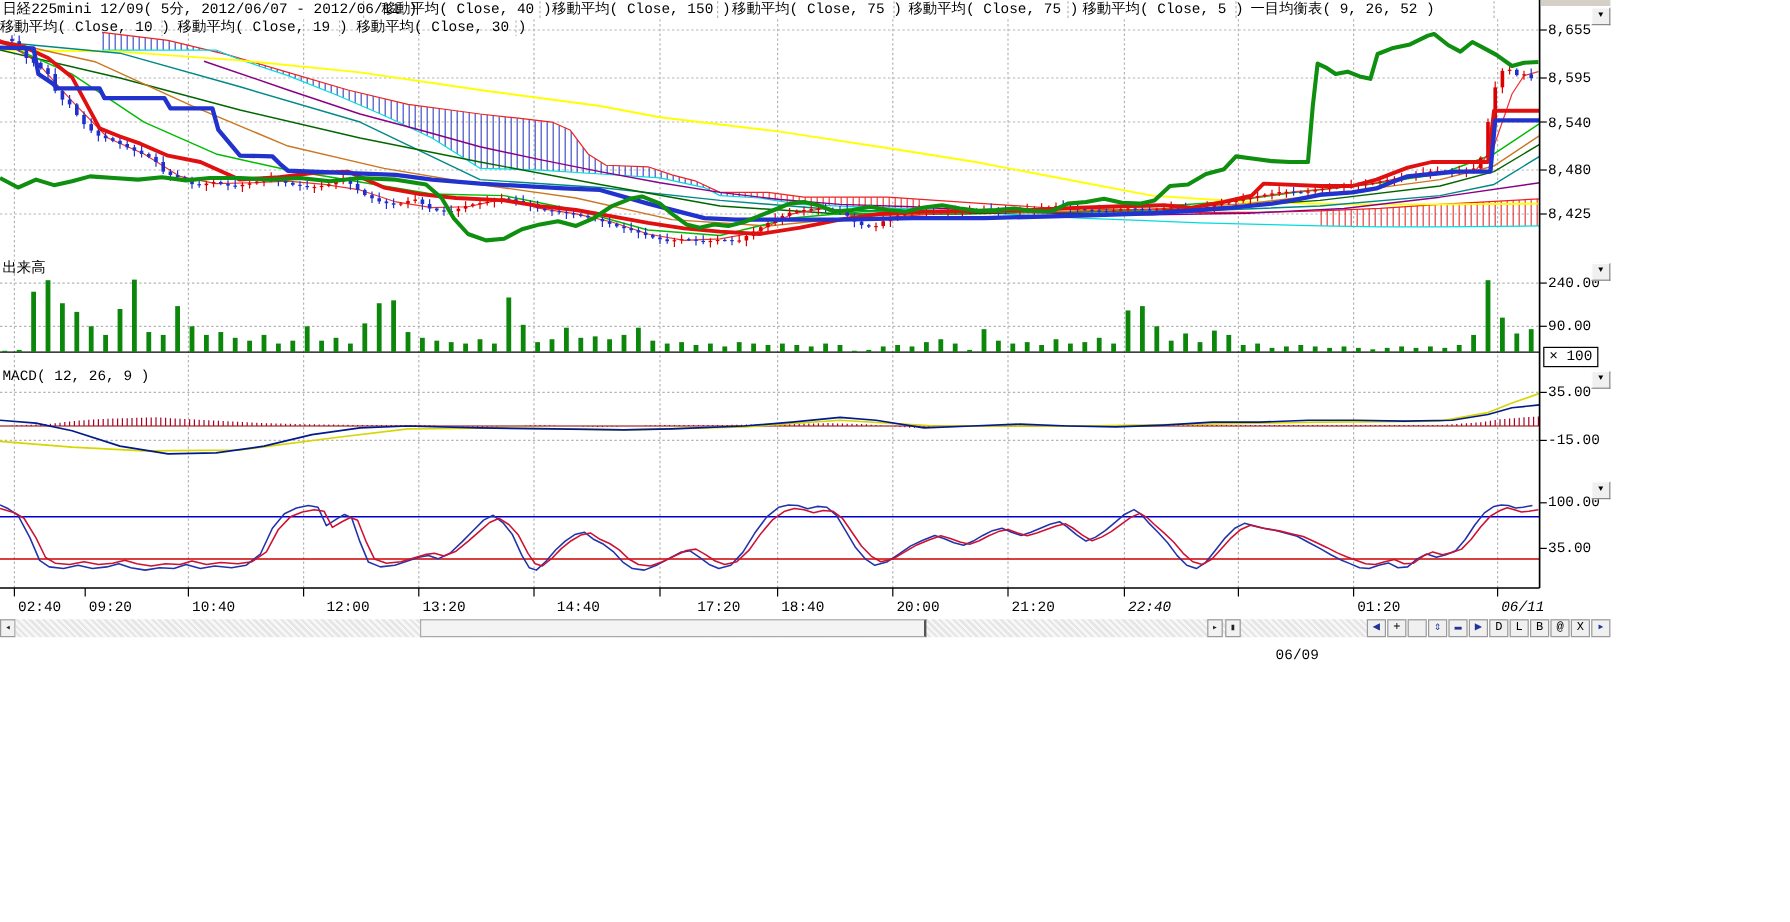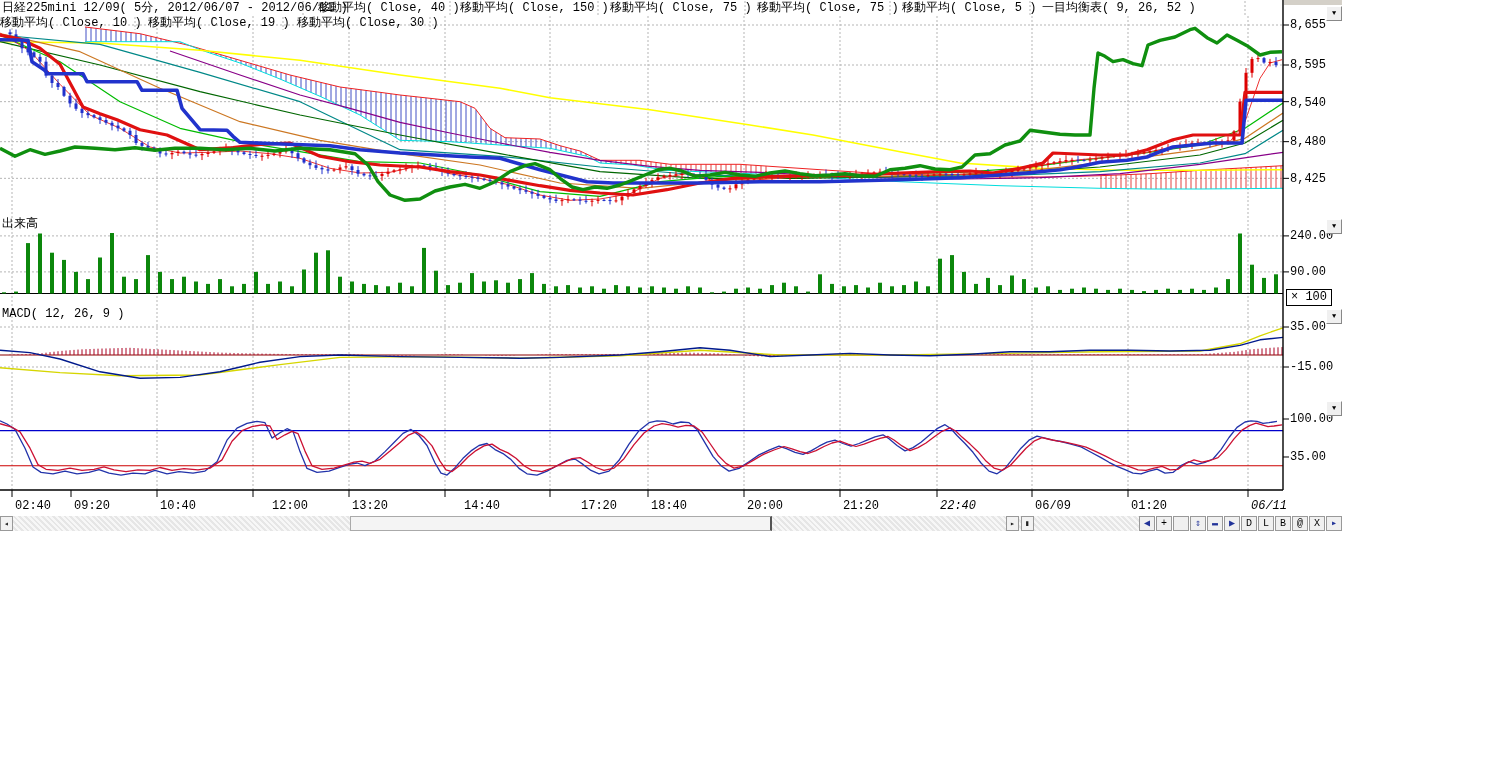--- a/index.html
+++ b/index.html
@@ -1163,21 +1163,21 @@
       <span class="xlabel" style="left: 74px;">09:20</span>
       <span class="xlabel" style="left: 160px;">10:40</span>
       <span class="xlabel" style="left: 272px;">12:00</span>
       <span class="xlabel" style="left: 352px;">13:20</span>
       <span class="xlabel" style="left: 464px;">14:40</span>
       <span class="xlabel" style="left: 553px; margin-left: 28px;">17:20</span>
       <span class="xlabel" style="left: 651px;">18:40</span>
       <span class="xlabel" style="left: 747px;">20:00</span>
       <span class="xlabel" style="left: 843px;">21:20</span>
       <span class="xlabel" style="left: 940px; font-style: italic;">22:40</span>
-      <span class="xlabel" style="left: 1035px;">06/09</span>
+      <span class="xlabel" style="left: 1063px; margin-top: 40px;">06/09</span>
       <span class="xlabel" style="left: 1131px;">01:20</span>
       <span class="xlabel" style="left: 1251px; font-style: italic;">06/11</span>
     </div>
 
   <div class="mult-box">× 100</div>
 
   <div>
 
   <span class="dd-btn" style="top: 6px;">▼</span>
       <span class="dd-btn" style="top: 219px;">▼</span>

